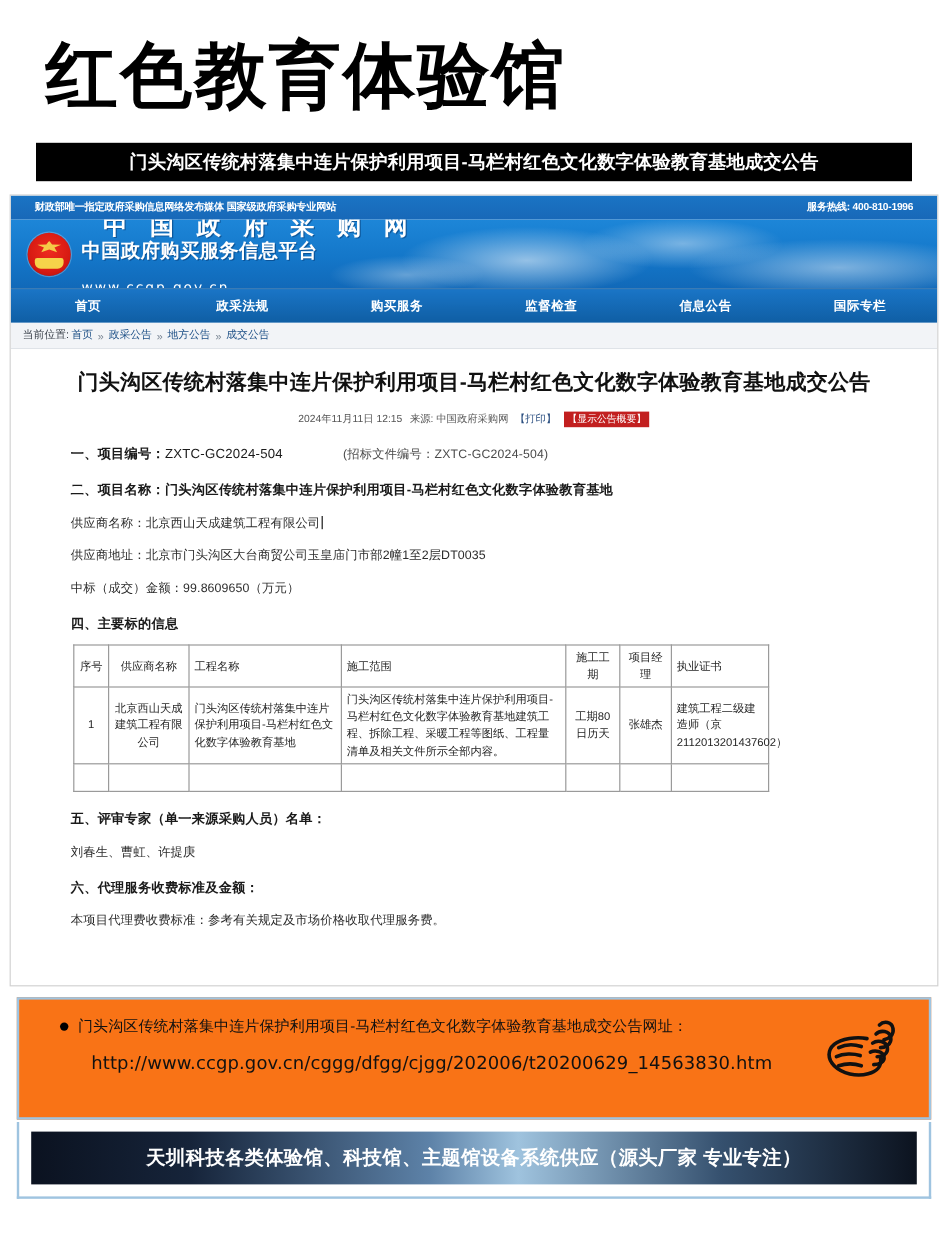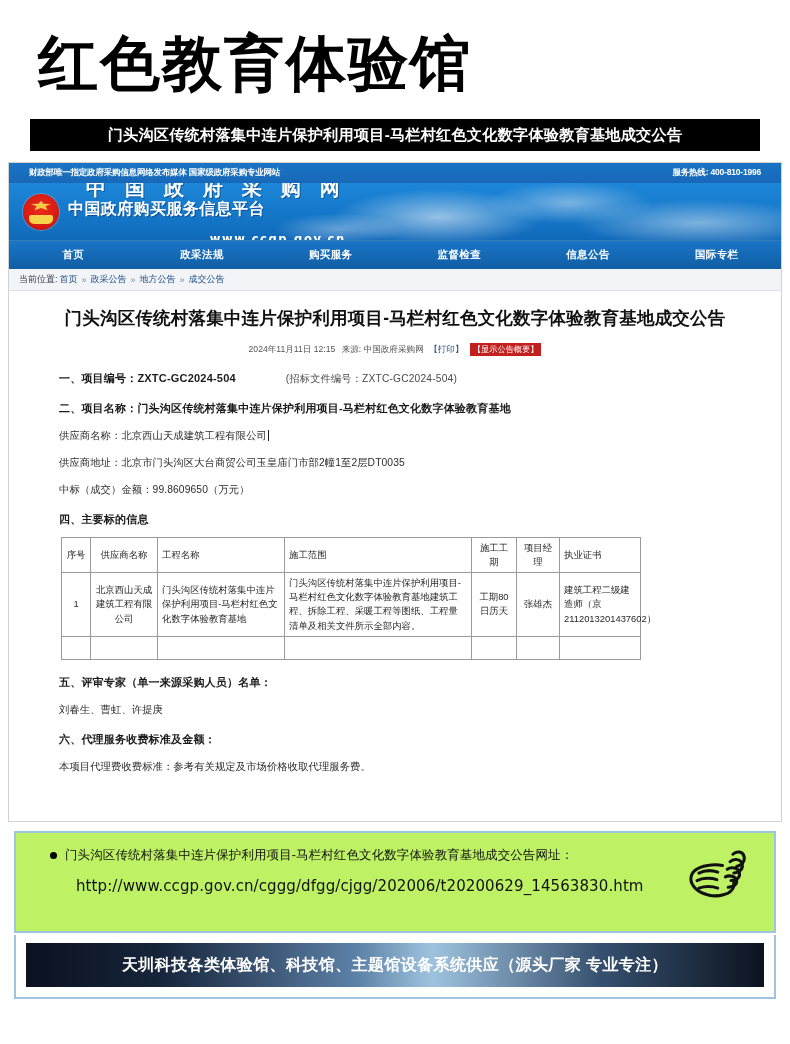--- a/index.html
+++ b/index.html
@@ -120,24 +120,24 @@
     font-size: 16px;
     font-weight: bold;
     letter-spacing: 0.4px;
     margin-top: 3px;
     text-shadow: 1px 1px 0 rgba(0,40,90,0.45);
     font-family: "DejaVu Sans","Liberation Sans",sans-serif;
   }
   .logo-l3 {
     color: #ffffff;
     font-size: 11.5px;
-    font-weight: bold;
+    font-weight: normal;
     letter-spacing: 1.6px;
     margin-top: 17px;
-    text-align: right;
+    text-align: left;
     font-family: "DejaVu Sans","Liberation Sans",sans-serif;
   }
 
   
   .site-nav {
     height: 28px;
     background: linear-gradient(180deg,#1a75c6 0%, #0f5ea4 100%);
     display: flex;
     align-items: center;
     border-top: 1px solid rgba(255,255,255,0.18);
@@ -197,21 +197,21 @@
   }
 
   .body-wrap { padding: 0 18px 0 24px; }
   .sec-head {
     font-size: 11px;
     font-weight: bold;
     color: #1a1a1a;
     margin-top: 15px;
     letter-spacing: 0.2px;
   }
-  .sec-head .code { font-weight: bold; }
+  .sec-head .code { font-weight: normal; }
   .sec-head .sub { font-weight: normal; color: #4a4a4a; font-size: 10.2px; margin-left: 4px; padding-left: 46px; }
   .sec-line {
     font-size: 10.3px;
     color: #2c2c2c;
     margin-top: 13px;
     letter-spacing: 0.1px;
   }
   .caret {
     display: inline-block;
     width: 1px; height: 11px;
@@ -245,21 +245,21 @@
   .c-scope { width: 178px; }
   .c-dur { width: 36px; text-align: center !important; }
   .c-pm { width: 34px; text-align: center !important; }
   .c-cert { width: auto; }
   tr.empty td { height: 16px; }
 
   
   .info-card {
     margin: 9px 14px 0 14px;
     border: 2px solid #9fc4e0;
-    background: #bef264;
+    background: #f97316;
     padding: 14px 28px 12px 16px;
     position: relative;
     box-sizing: border-box;
     height: 102px;
   }
   .info-bullet-row {
     display: flex;
     align-items: flex-start;
     gap: 8px;
     padding-left: 18px;

